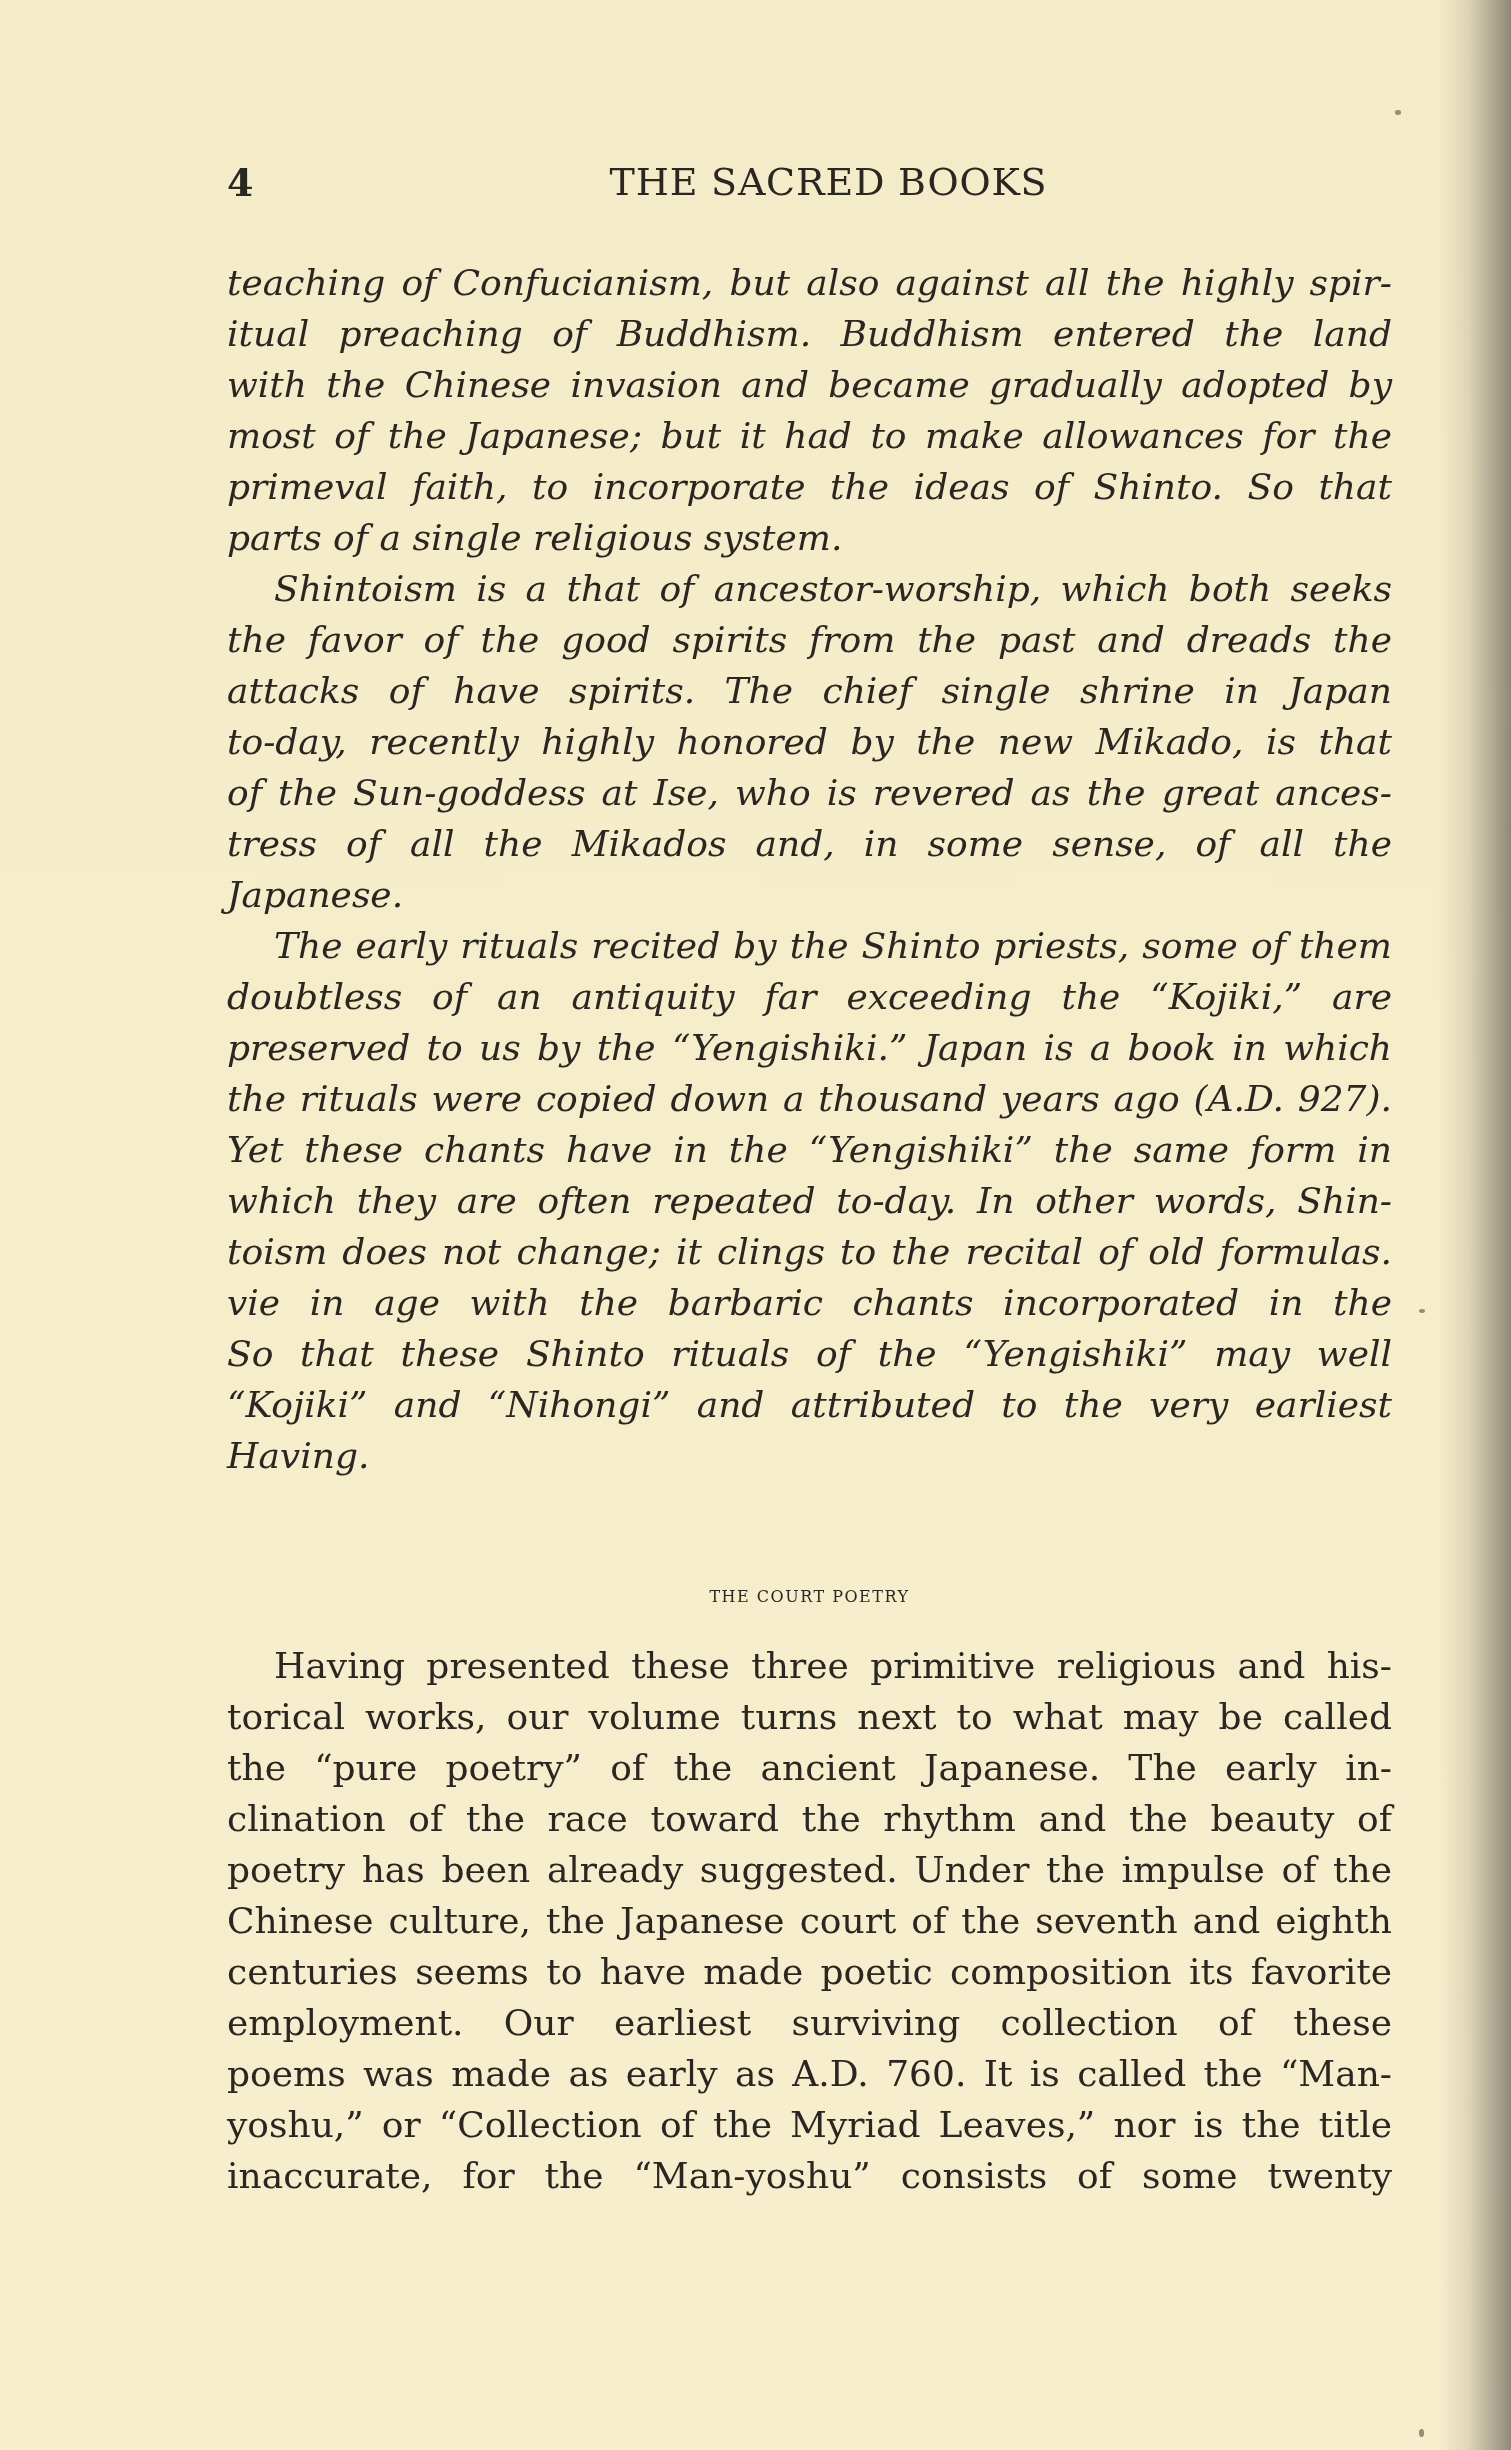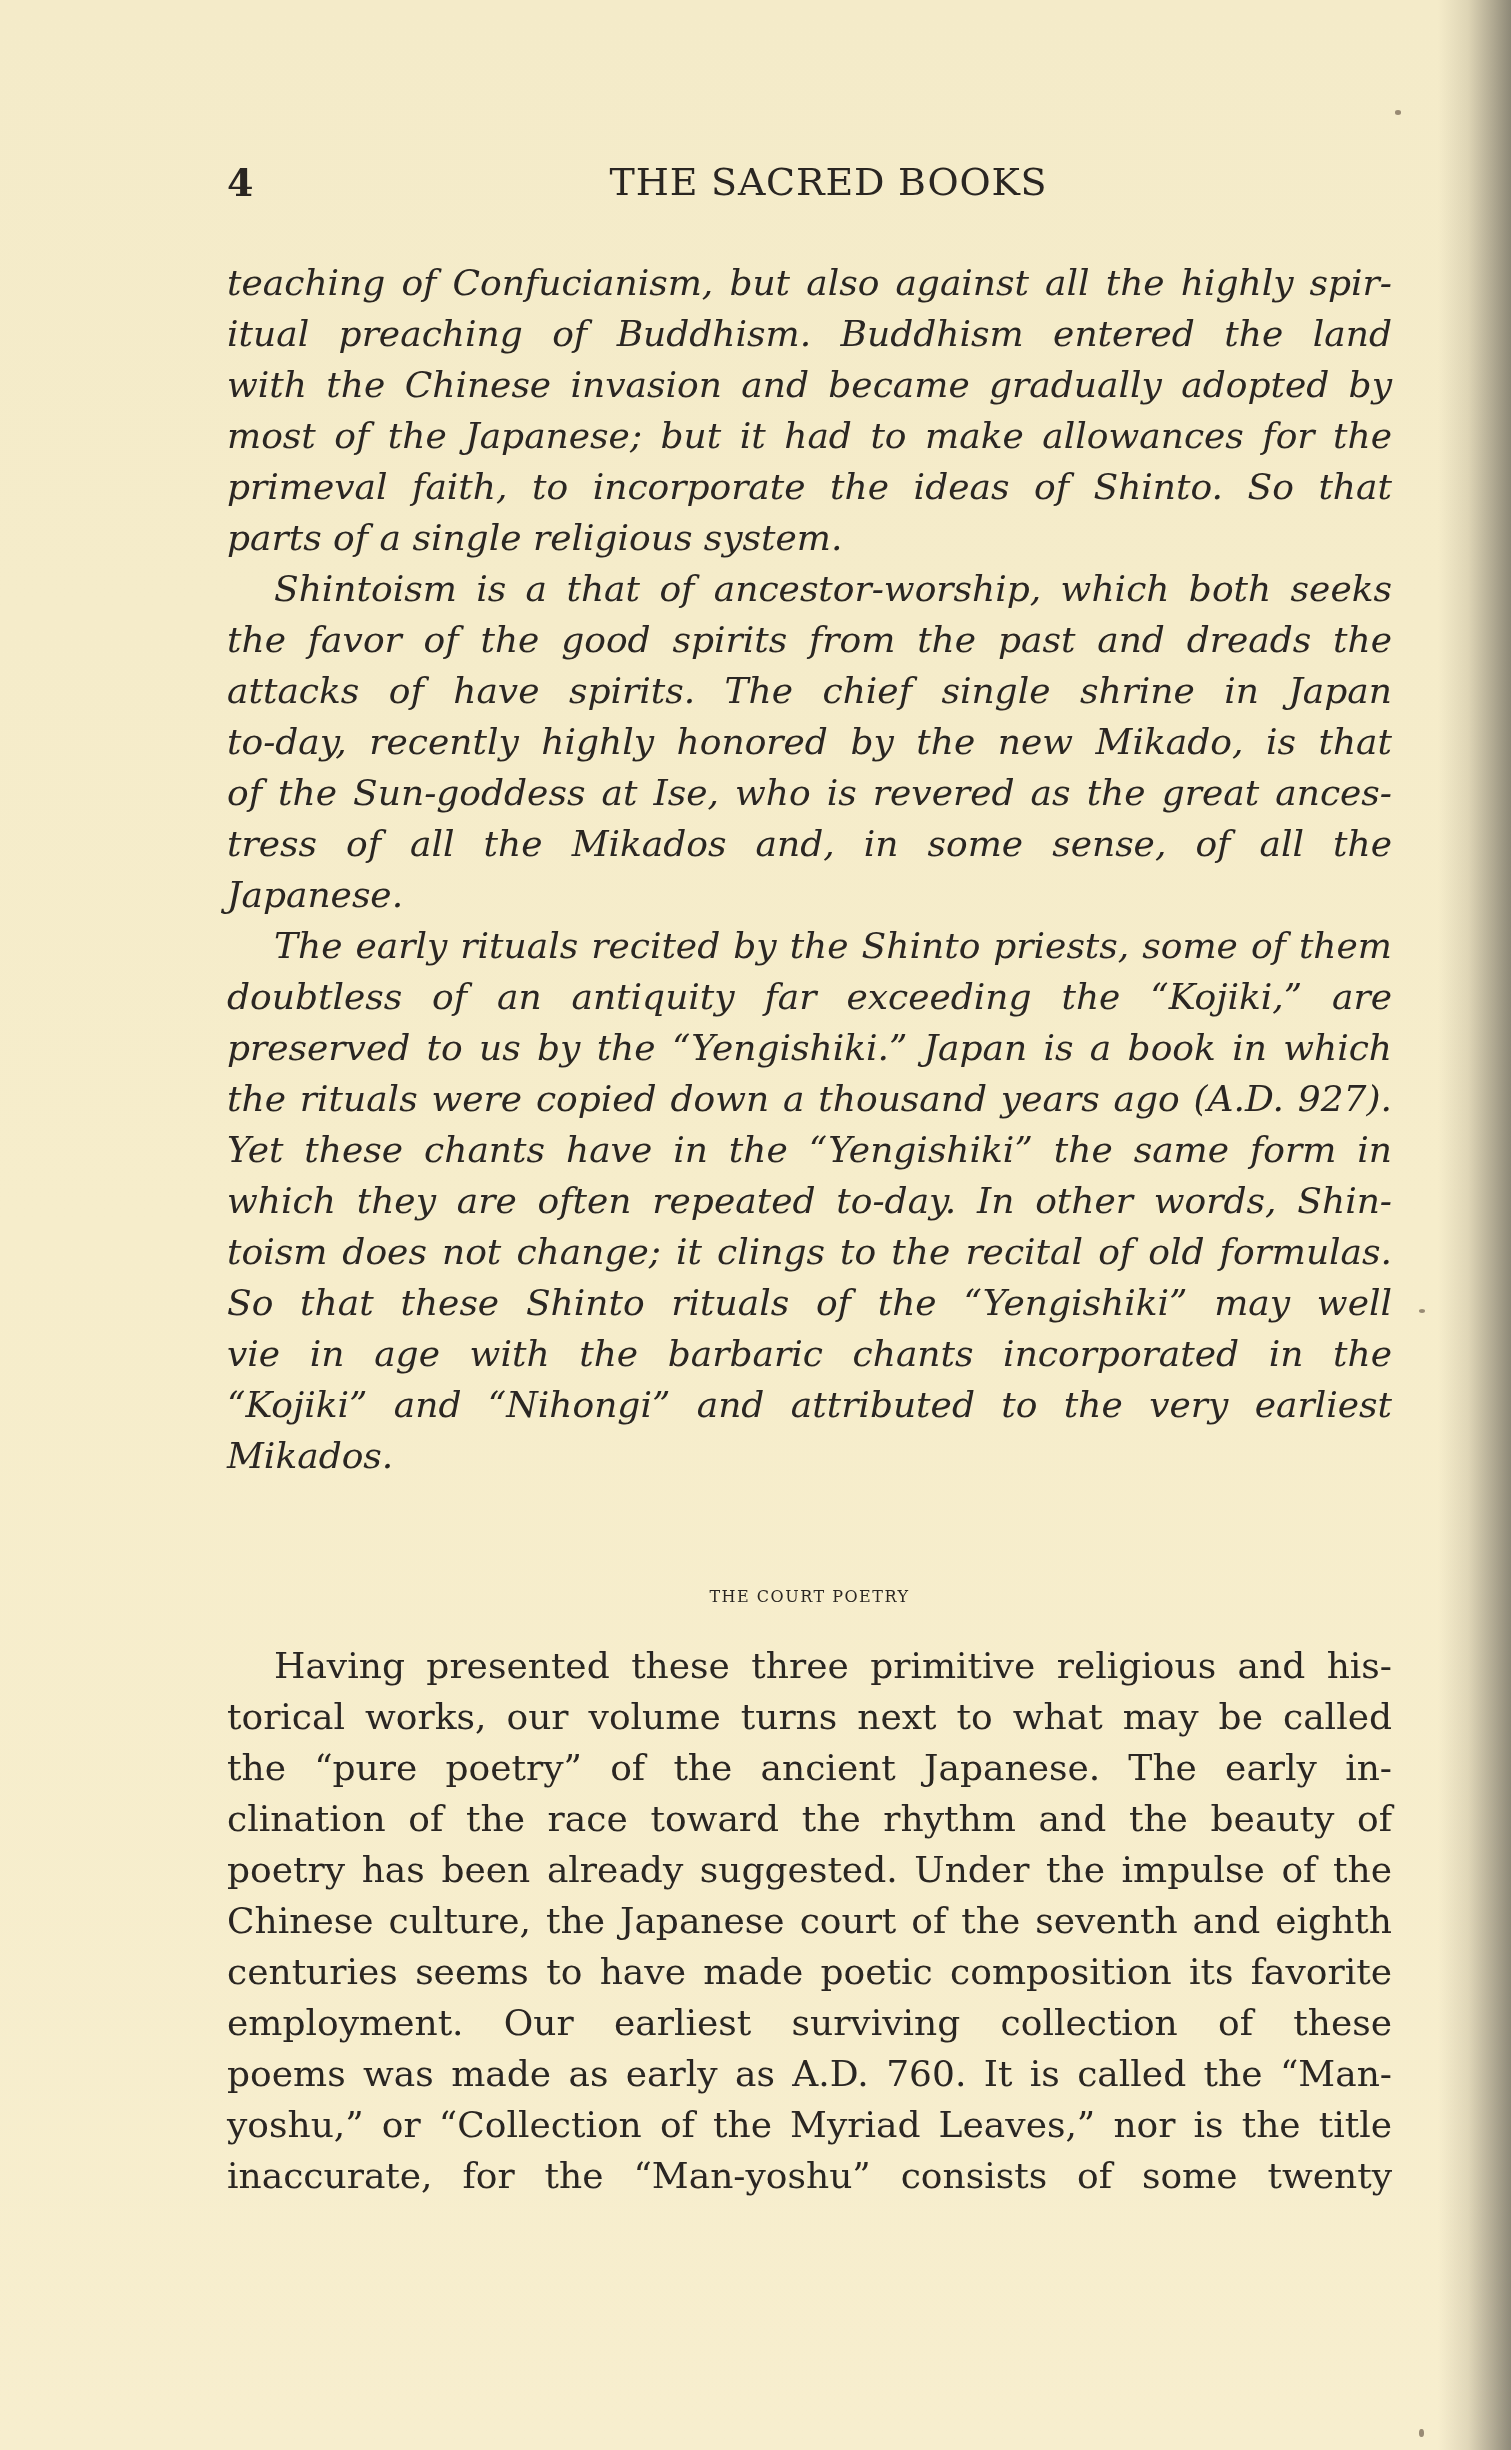--- a/index.html
+++ b/index.html
@@ -124,24 +124,24 @@
       <span class="line">of the Sun-goddess at Ise, who is revered as the great ances-</span>
       <span class="line">tress of all the Mikados and, in some sense, of all the</span>
       <span class="line last">Japanese.</span>
       <span class="line indent">The early rituals recited by the Shinto priests, some of them</span>
       <span class="line">doubtless of an antiquity far exceeding the “Kojiki,” are</span>
       <span class="line">preserved to us by the “Yengishiki.”  Japan is a book in which</span>
       <span class="line">the rituals were copied down a thousand years ago (A.D. 927).</span>
       <span class="line">Yet these chants have in the “Yengishiki” the same form in</span>
       <span class="line">which they are often repeated to-day.  In other words, Shin-</span>
       <span class="line">toism does not change; it clings to the recital of old formulas.</span>
+      <span class="line">vie in age with the barbaric chants incorporated in the</span>
       <span class="line">So that these Shinto rituals of the “Yengishiki” may well</span>
-      <span class="line">vie in age with the barbaric chants incorporated in the</span>
       <span class="line">“Kojiki” and “Nihongi” and attributed to the very earliest</span>
-      <span class="line last">Mikados.</span>
+      <span class="line last">Having.</span>
     </div>
 
   <div class="section-heading">THE COURT POETRY</div>
 
   <div class="body-text-2" id="section-2">
       <span class="line indent">Having presented these three primitive religious and his-</span>
       <span class="line">torical works, our volume turns next to what may be called</span>
       <span class="line">the “pure poetry” of the ancient Japanese.  The early in-</span>
       <span class="line">clination of the race toward the rhythm and the beauty of</span>
       <span class="line">poetry has been already suggested.  Under the impulse of the</span>

